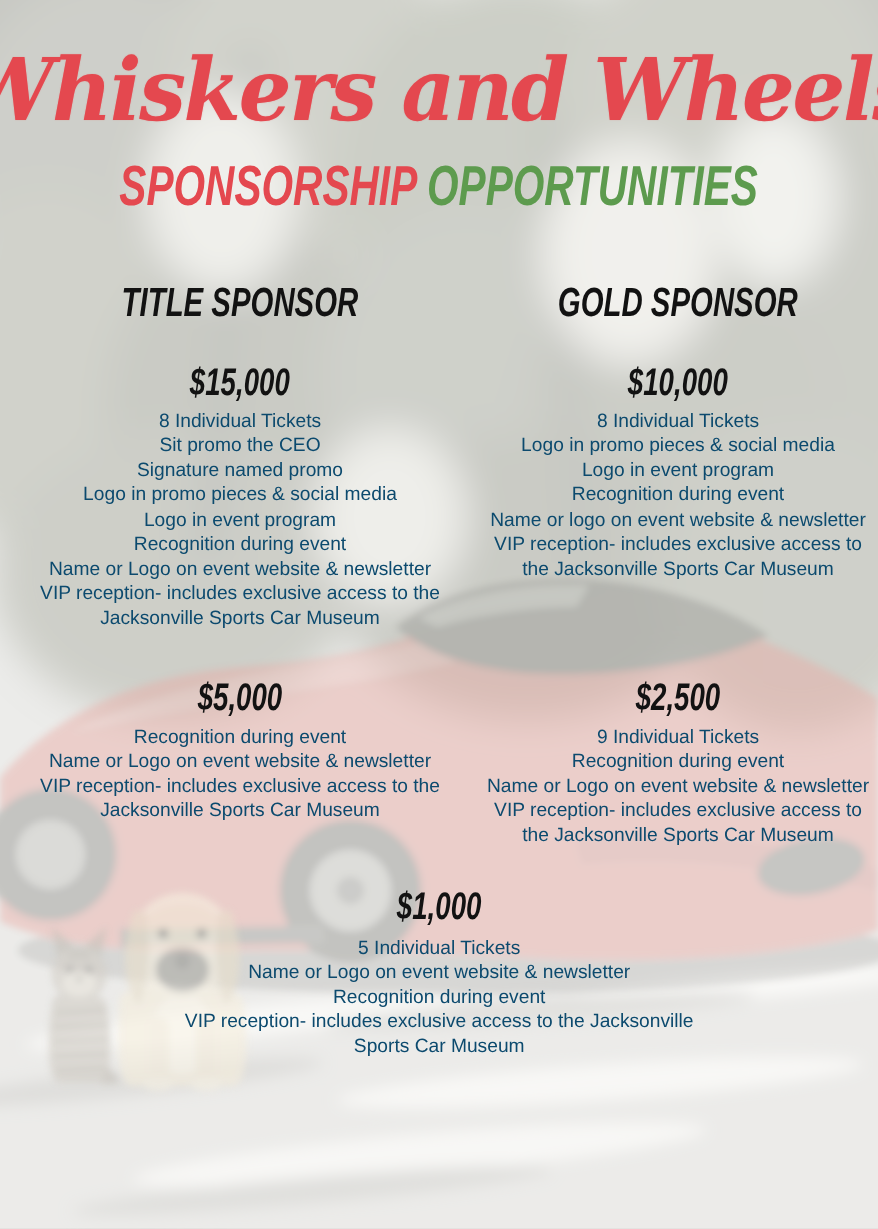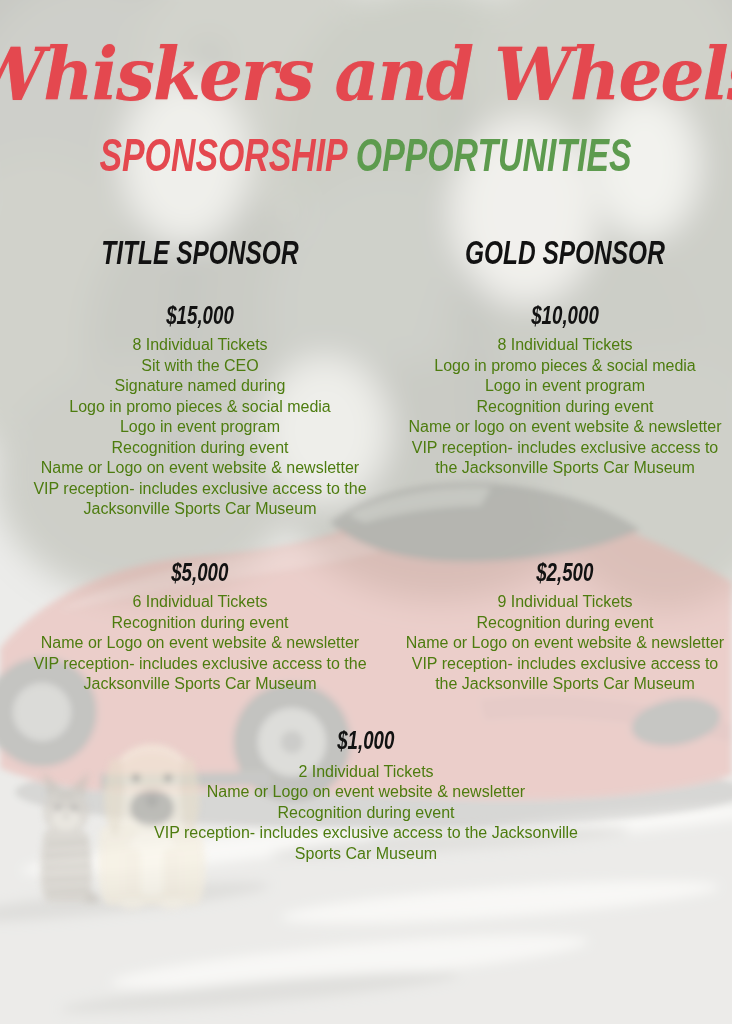--- a/index.html
+++ b/index.html
@@ -19,22 +19,22 @@
     text-shadow:0 0 1px rgba(228,72,79,.45);
   }
   
   .display{font-weight:bold;font-style:italic;line-height:1.05;color:#121212;white-space:nowrap;}
   .squish{display:inline-block;transform:scaleX(.72);transform-origin:center;letter-spacing:0;}
   .subtitle{font-size:47px;margin-top:8px;}
   .subtitle .red{color:var(--accent-red,#e4484f);}
   .subtitle .green{color:var(--accent-green,#5d9b4e);}
   .tier{display:flex;flex-direction:column;align-items:center;}
   .tier-name{font-size:34px;}
-  .tier-price{font-size:26px;margin-top:3px;}
-  .benefits{margin-top:6px;font-size:16px;line-height:20.5px;text-align:center;color:#4d7c0f;}
+  .tier-price{font-size:32px;margin-top:3px;}
+  .benefits{margin-top:6px;font-size:16px;line-height:20.5px;text-align:center;color:#0c4a6e;}
   .row{display:flex;width:732px;}
   .col-l{width:400px;display:flex;justify-content:center;}
   .col-r{width:332px;display:flex;justify-content:flex-start;}
   .col-l .benefits{width:376px;}
   .col-r .benefits{width:330px;}
   .row1{margin-top:28px;}
   .row2{margin-top:36px;}
   .friend{margin-top:32px;}
   .friend .benefits{width:440px;margin-top:8px;}
   .friend .tier-price{margin-top:0;}
@@ -163,22 +163,22 @@
       <span class="green">OPPORTUNITIES</span></span>
     </div>
 
     <div class="row row1">
       <div class="col-l">
         <section class="tier">
           <h2 class="display tier-name"><span class="squish">TITLE SPONSOR</span></h2>
           <div class="display tier-price"><span class="squish">$15,000</span></div>
           <div class="benefits">
             <div>8 Individual Tickets</div>
-            <div>Sit with the CEO</div>
-            <div>Signature named during</div>
+            <div>Sit promo the CEO</div>
+            <div>Signature named promo</div>
             <div>Logo in promo pieces &amp; social media</div>
             <div>Logo in event program</div>
             <div>Recognition during event</div>
             <div>Name or Logo on event website &amp; newsletter</div>
             <div>VIP reception- includes exclusive access to the Jacksonville Sports Car Museum</div>
           </div>
         </section>
       </div>
       <div class="col-r">
         <section class="tier">
@@ -194,21 +194,20 @@
           </div>
         </section>
       </div>
     </div>
 
     <div class="row row2">
       <div class="col-l">
         <section class="tier">
           <div class="display tier-price"><span class="squish">$5,000</span></div>
           <div class="benefits">
-            <div>6 Individual Tickets</div>
             <div>Recognition during event</div>
             <div>Name or Logo on event website &amp; newsletter</div>
             <div>VIP reception- includes exclusive access to the Jacksonville Sports Car Museum</div>
           </div>
         </section>
       </div>
       <div class="col-r">
         <section class="tier">
           <div class="display tier-price"><span class="squish">$2,500</span></div>
           <div class="benefits">
@@ -217,21 +216,21 @@
             <div>Name or Logo on event website &amp; newsletter</div>
             <div>VIP reception- includes exclusive access to the Jacksonville Sports Car Museum</div>
           </div>
         </section>
       </div>
     </div>
 
     <section class="tier friend">
       <div class="display tier-price"><span class="squish">$1,000</span></div>
       <div class="benefits">
-        <div>2 Individual Tickets</div>
+        <div>5 Individual Tickets</div>
         <div>Name or Logo on event website &amp; newsletter</div>
         <div>Recognition during event</div>
         <div>VIP reception- includes exclusive access to the Jacksonville Sports Car Museum</div>
       </div>
     </section>
 
   </div>
 </div>
 
 </body></html>

